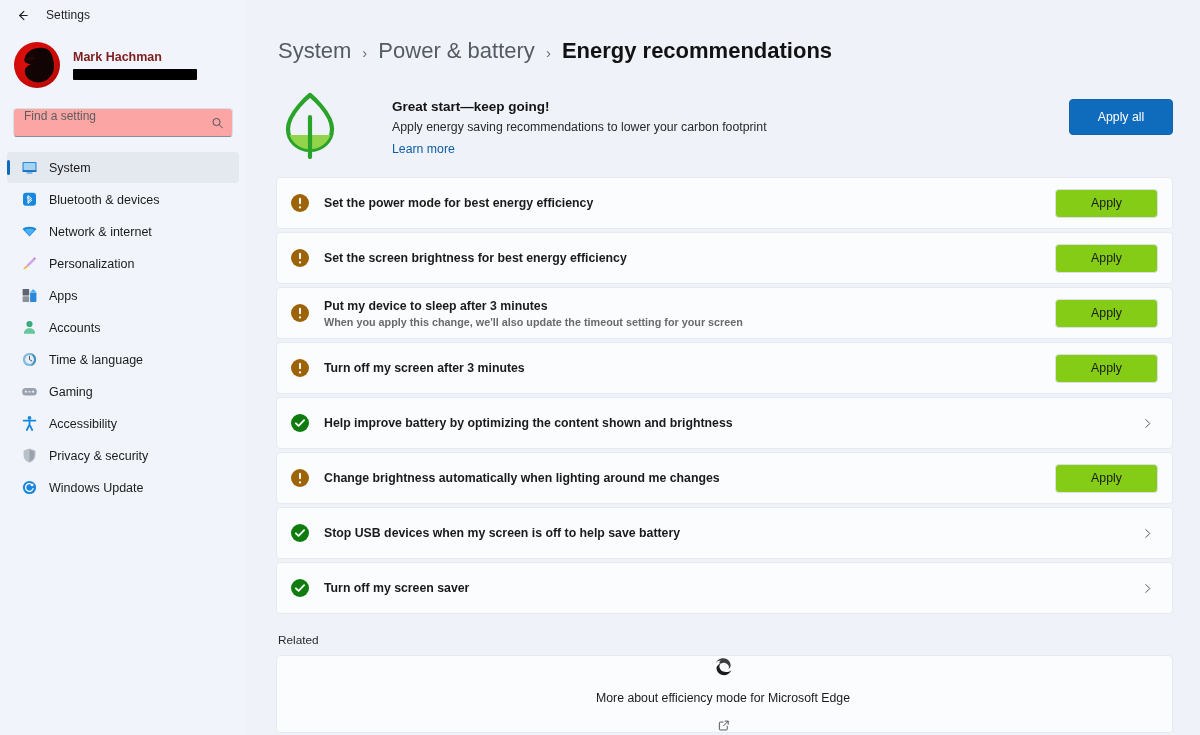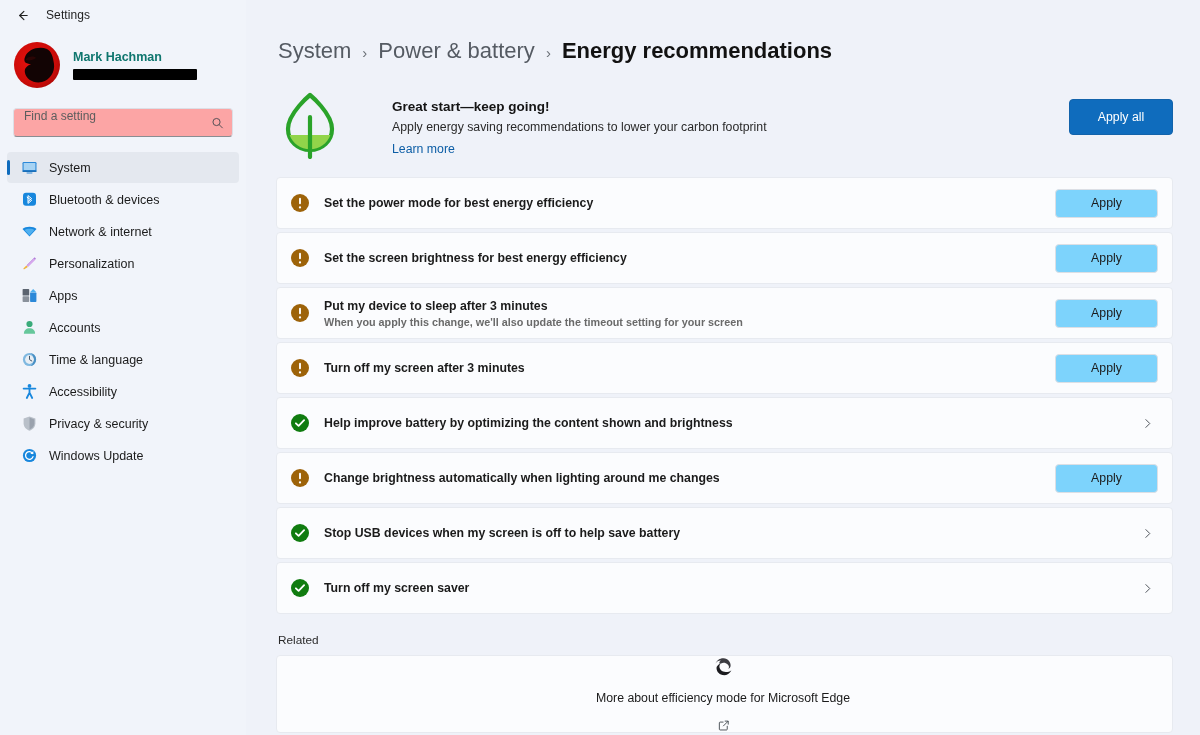--- a/index.html
+++ b/index.html
@@ -36,21 +36,21 @@
   }
   .avatar {
     width: 46px; height: 46px; border-radius: 50%;
     background: radial-gradient(circle at 42% 42%, #e8130f 0%, #cc0b08 58%, #8d0402 100%);
     position: relative; overflow: hidden; flex: 0 0 46px;
   }
   .avatar .silhouette {
     position: absolute; inset: 0;
   }
   .account-text { display: flex; flex-direction: column; gap: 5px; }
-  .account-name { font-size: 12.5px; font-weight: bold; color: #0f766e; }
+  .account-name { font-size: 12.5px; font-weight: bold; color: #7f1d1d; }
   .account-redacted {
     width: 124px; height: 11px; background: #000000; border-radius: 1px;
   }
 
   .search-wrap { padding: 16px 13px 0 13px; }
   .search-box {
     position: relative; height: 29px; background: #fca5a5;
     border: 1px solid #dcdfe6; border-bottom: 1px solid #8a8d92;
     border-radius: 4px; display: flex; align-items: flex-start;
   }
@@ -116,21 +116,21 @@
     background: #fbfcfe; border: 1px solid #e7eaf0; border-radius: 4px;
     min-height: 52px; display: flex; align-items: center;
     padding: 0 14px 0 13px; gap: 14px;
   }
   .card.tall { min-height: 52px; }
   .status-icon { width: 20px; height: 20px; flex: 0 0 20px; display: flex; }
   .card-body { flex: 1; display: flex; flex-direction: column; justify-content: center; gap: 3px; font-weight: bold; }
   .card-title { font-size: 12.3px; color: #1b1b1b; }
   .card-sub { font-size: 10.8px; color: #6a6a6a; }
   .apply-btn {
-    background: #7dd3fc; border: 1px solid #dcdfe5; border-radius: 4px;
+    background: #84cc16; border: 1px solid #dcdfe5; border-radius: 4px;
     height: 29px; min-width: 103px; padding: 0 20px;
     font-family: "Liberation Sans", sans-serif; font-size: 12.3px;
     color: #1b1b1b; cursor: pointer; flex: 0 0 auto;
   }
   .chevron { color: #4a4f56; display: flex; padding-right: 4px; flex: 0 0 auto; }
 
   
   .related-label { font-size: 11.8px; color: #2a2a2a; margin: 19px 0 8px 2px; }
   .related-card {
     background: #fbfcfe; border: 1px solid #e7eaf0; border-radius: 4px;
@@ -255,20 +255,31 @@
           <svg width="17" height="17" viewBox="0 0 17 17">
             <circle cx="8.5" cy="8.5" r="6.6" fill="#7fb8e0"></circle>
             <path d="M8.5 1.9 A6.6 6.6 0 0 1 8.5 15.1 A4 6.6 0 0 0 8.5 1.9" fill="#4a90c4"></path>
             <circle cx="8.5" cy="8.5" r="4.4" fill="#e8eef4"></circle>
             <path d="M8.5 5.3 V8.6 L10.8 10" stroke="#43586a" stroke-width="1" fill="none" stroke-linecap="round"></path>
           </svg>
         </span>
         <span>Time &amp; language</span>
       </div>
 
+      <div class="nav-item">
+        <span class="nav-icon">
+          <svg width="17" height="17" viewBox="0 0 17 17">
+            <rect x="1.2" y="5" width="14.6" height="7.4" rx="3.5" fill="#9aa2ad"></rect>
+            <circle cx="4.8" cy="8.7" r="1.1" fill="#e9ecef"></circle>
+            <circle cx="12.1" cy="8.7" r="1.1" fill="#e9ecef"></circle>
+            <rect x="6.8" y="8.1" width="3.4" height="1.3" rx=".5" fill="#ced3da"></rect>
+          </svg>
+        </span>
+        <span>Gaming</span>
+      </div>
 
       <div class="nav-item">
         <span class="nav-icon">
           <svg width="17" height="17" viewBox="0 0 17 17">
             <circle cx="8.5" cy="2.9" r="1.9" fill="#1887dd"></circle>
             <path d="M2.6 5.6 H14.4" stroke="#1887dd" stroke-width="1.8" stroke-linecap="round"></path>
             <path d="M8.5 5.6 V9.6 M8.5 9.6 L5.8 15 M8.5 9.6 L11.2 15" stroke="#1887dd" stroke-width="1.8" stroke-linecap="round" fill="none"></path>
           </svg>
         </span>
         <span>Accessibility</span>

